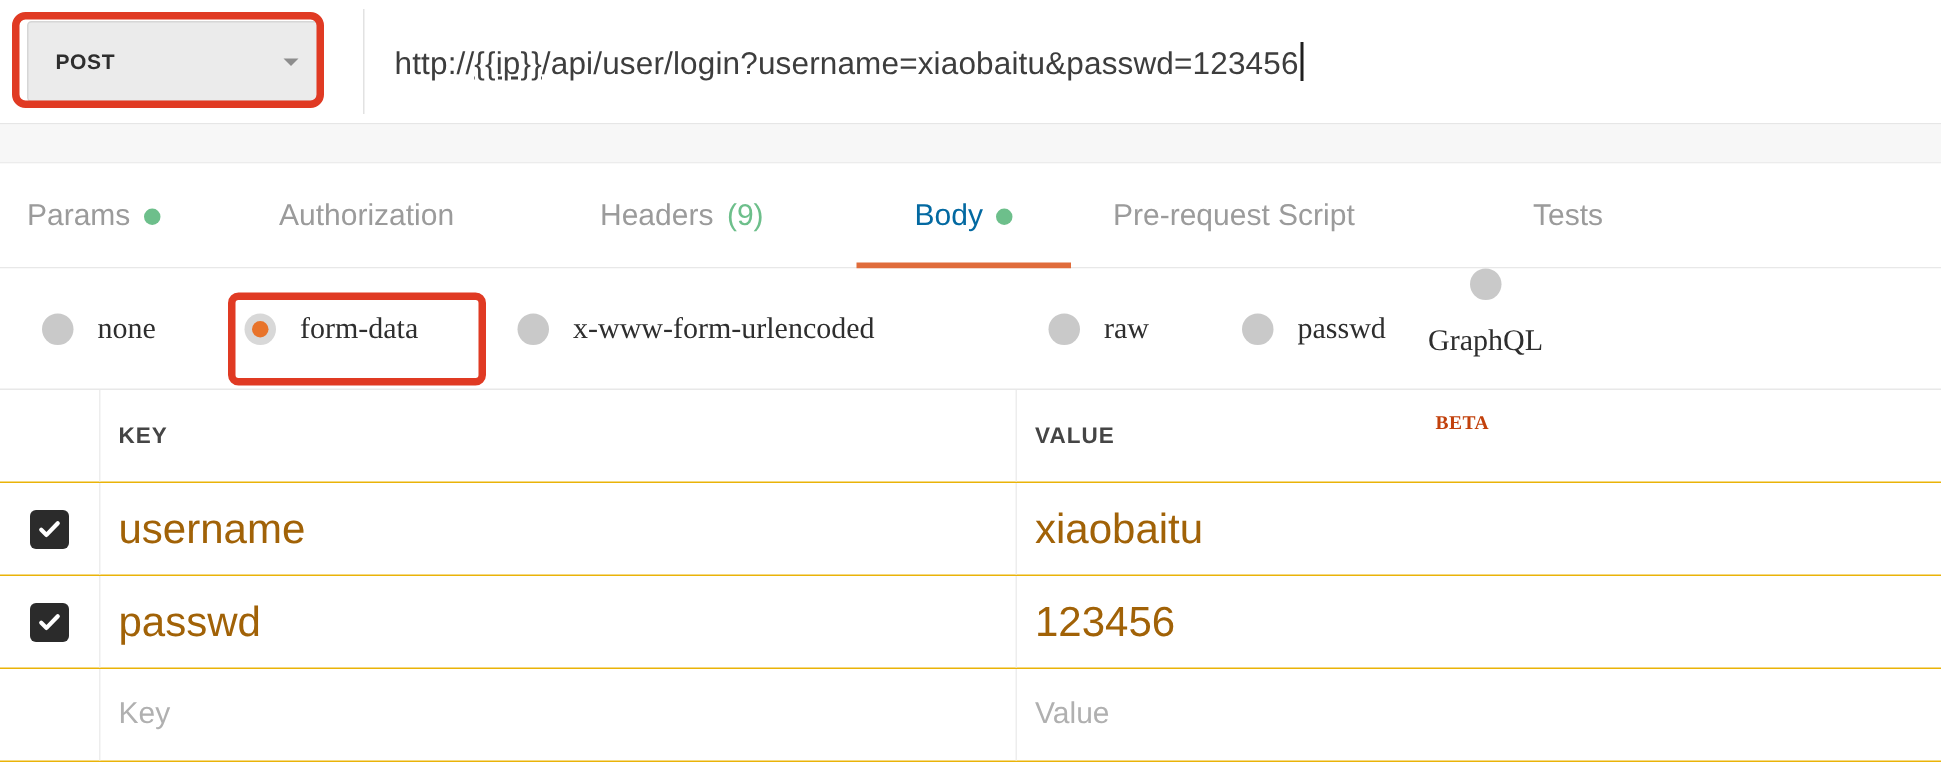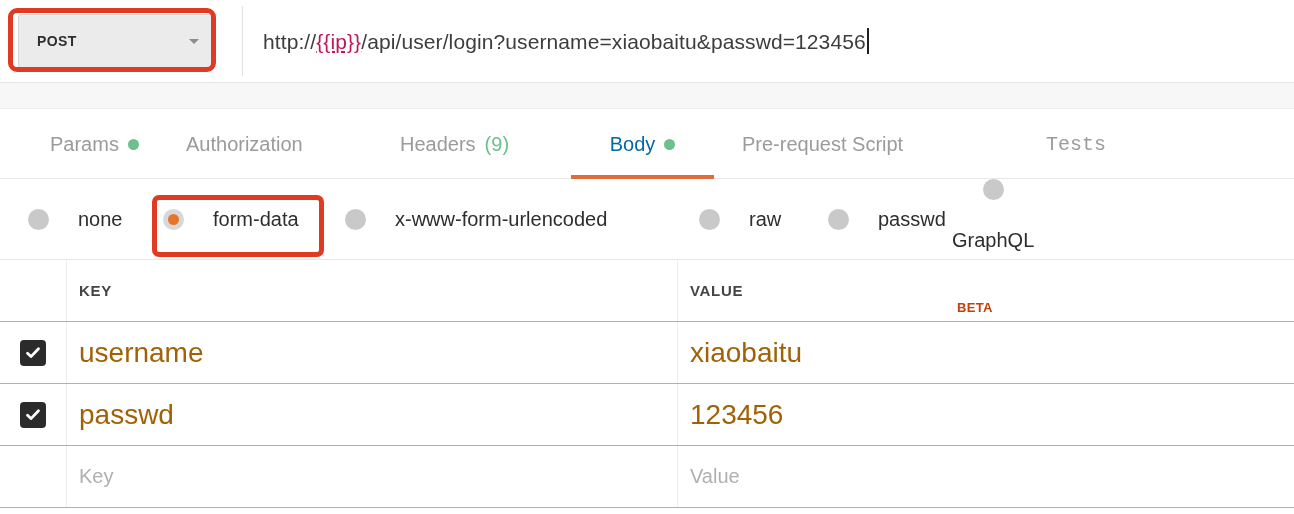--- a/index.html
+++ b/index.html
@@ -48,21 +48,21 @@
     position:absolute; left:242px; top:6px; width:1052px; height:70px;
     background:#ffffff;
     border:1px solid #e2e2e2; border-left:1px solid #e2e2e2;
     border-top:none; border-right:none; border-bottom:none;
     display:flex; align-items:center;
   }
   .url-text {
     font-size:21px; color:#3d3d3d; padding-left:20px;
     white-space:nowrap; letter-spacing:0.1px;
   }
-  .url-text .var { color:#be185d;text-decoration:underline; }
+  .url-text .var { color:#404040;text-decoration:underline; }
   .caret-bar {
     display:inline-block; width:2px; height:26px;
     background:#1f1f1f; vertical-align:-5px; margin-left:1px;
   }
 
   
   .band {
     position:absolute; left:0; top:83px; width:1294px; height:26px;
     background:#f7f7f7; border-bottom:1px solid #ececec;
   }
@@ -91,22 +91,22 @@
   .count { color:#6dbf8b; }
 
   
   .radio-row {
     position:absolute; left:0; top:179px; width:1294px; height:81px;
     background:#ffffff;
     border-bottom:1px solid #e8e8e8;
   }
   .radio {
     position:absolute; top:0; height:81px;
-    display:flex; align-items:center; gap:29px;
-    font-size:20px; color:#2e2e2e; cursor:pointer; white-space:nowrap;
+    display:flex; align-items:center; gap:16px;
+    font-size:20px; color:#2e2e2e; cursor:pointer; white-space:nowrap;font-family:Liberation Serif, serif;
   }
   .rad-circle {
     width:21px; height:21px; border-radius:50%;
     background:#c9c9c9; flex:0 0 auto;
     display:flex; align-items:center; justify-content:center;
   }
   .rad-circle.sel { background:#d8d8d8; }
   .rad-circle.sel::after {
     content:""; width:11px; height:11px; border-radius:50%;
     background:#e8732a;
@@ -172,40 +172,40 @@
     <div class="hl-method"></div>
 
     <div class="url-input">
       <span class="url-text"><span>http://</span><span class="var">{{ip}}</span><span>/api/user/login?username=xiaobaitu&amp;passwd=123456</span><span class="caret-bar"></span></span>
     </div>
   </div>
 
   <div class="band"></div>
 
   <div class="tabs">
-    <div class="tab" style="left:18px;margin-left:32px;">
+    <div class="tab" style="left:18px;">
       <span>Params</span>
       <span class="dot"></span>
     </div>
     <div class="tab" style="left:186px;">
       <span>Authorization</span>
     </div>
     <div class="tab" style="left:400px;">
       <span>Headers</span>
       <span class="count">(9)</span>
     </div>
     <div class="tab active" style="left:571px; width:143px; justify-content:center;">
       <span>Body</span>
       <span class="dot"></span>
       <span class="underline"></span>
     </div>
     <div class="tab" style="left:742px;">
       <span>Pre-request Script</span>
     </div>
-    <div class="tab" style="left:1046px;font-family:Liberation Mono, monospace;">
+    <div class="tab" style="left:1022px;">
       <span>Tests</span>
     </div>
   </div>
 
   <div class="radio-row">
     <div class="radio" style="left:28px;">
       <span class="rad-circle"></span>
       <span>none</span>
     </div>
     <div class="radio" style="left:163px;">

